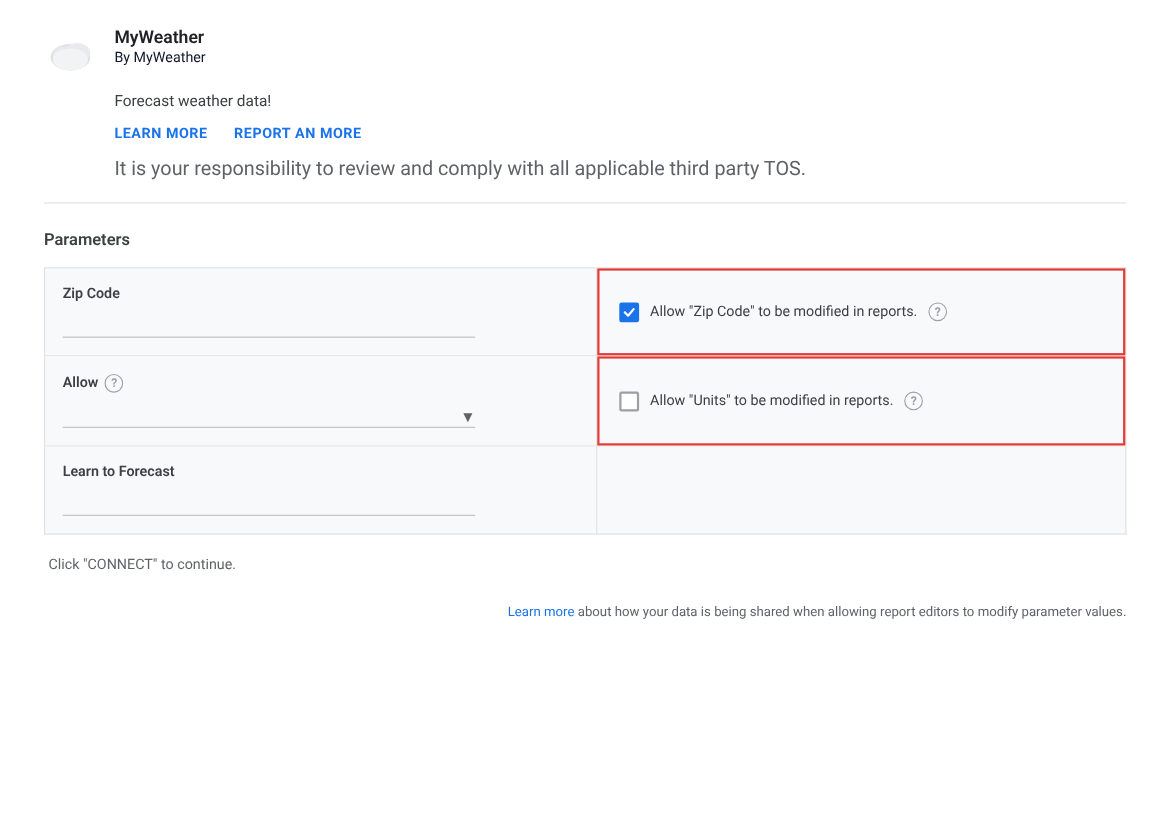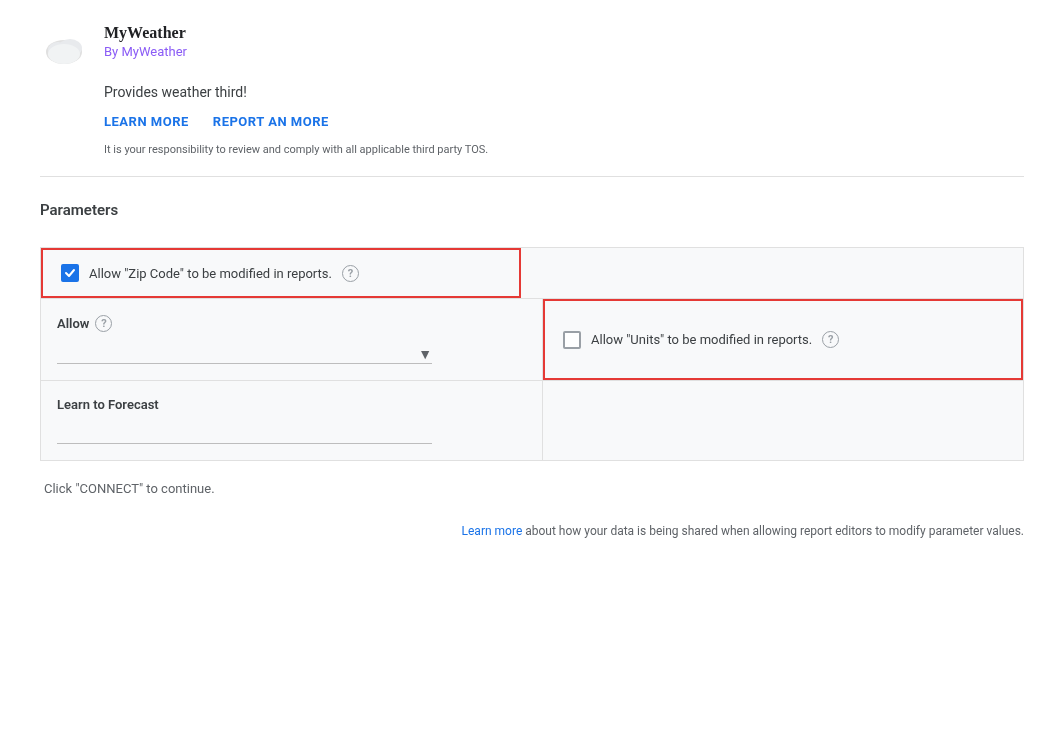--- a/index.html
+++ b/index.html
@@ -32,26 +32,25 @@
     .app-info {
       display: flex;
       flex-direction: column;
       gap: 2px;
     }
 
     .app-name {
       font-size: 16px;
       font-weight: 600;
       color: #202124;
-      font-family: Liberation Serif, serif;
     }
 
     .app-author {
       font-size: 13px;
-      color: #8b5cf6;
+      color: #0f172a;
     }
 
     .app-description {
       font-size: 14px;
       color: #3c4043;
       margin-bottom: 14px;
       margin-left: 64px;
     }
 
     .app-links {
@@ -64,41 +63,41 @@
     .app-link {
       font-size: 13px;
       font-weight: 700;
       color: #1a73e8;
       text-decoration: none;
       letter-spacing: 0.5px;
       cursor: pointer;
     }
 
     .tos-text {
-      font-size: 11px;
+      font-size: 18px;
       color: #5f6368;
       margin-left: 64px;
       margin-bottom: 20px;
     }
 
     .divider {
       border: none;
       border-top: 1px solid #e0e0e0;
       margin: 0 0 24px 0;
     }
 
     .parameters-section {
       margin-top: 8px;
     }
 
     .parameters-title {
       font-size: 15px;
       font-weight: 600;
       color: #3c4043;
-      margin-bottom: 28px;
+      margin-bottom: 16px;
     }
 
     .param-row {
       display: flex;
       align-items: stretch;
       background: #f8f9fa;
       border: 1px solid #e0e0e0;
       margin-bottom: 0;
     }
 
@@ -271,35 +270,41 @@
         <ellipse cx="30" cy="24" rx="12" ry="9" fill="#e8eaed"></ellipse>
         <ellipse cx="24" cy="30" rx="16" ry="10" fill="#f1f3f4"></ellipse>
       </svg>
     </div>
     <div class="app-info">
       <span class="app-name">MyWeather</span>
       <span class="app-author">By MyWeather</span>
     </div>
   </div>
 
-  <p class="app-description">Provides weather third!</p>
+  <p class="app-description">Forecast weather data!</p>
 
   <div class="app-links">
     <a class="app-link">LEARN MORE</a>
     <a class="app-link">REPORT AN MORE</a>
   </div>
 
   <p class="tos-text">It is your responsibility to review and comply with all applicable third party TOS.</p>
 
   <hr class="divider">
 
   <div class="parameters-section">
     <div class="parameters-title">Parameters</div>
 
     <div class="param-row">
+      <div class="param-left">
+        <div class="param-label">
+          <span>Zip Code</span>
+        </div>
+        <div class="param-input-line"></div>
+      </div>
       <div class="param-right highlighted">
         <div class="checkbox-wrapper">
           <div class="checkbox-checked">
             <svg viewBox="0 0 12 12" fill="none" xmlns="http://www.w3.org/2000/svg">
               <path d="M2 6L5 9L10 3" stroke="white" stroke-width="2" stroke-linecap="round" stroke-linejoin="round"></path>
             </svg>
           </div>
           <span class="allow-text">Allow "Zip Code" to be modified in reports.</span>
           <span class="help-icon">?</span>
         </div>

